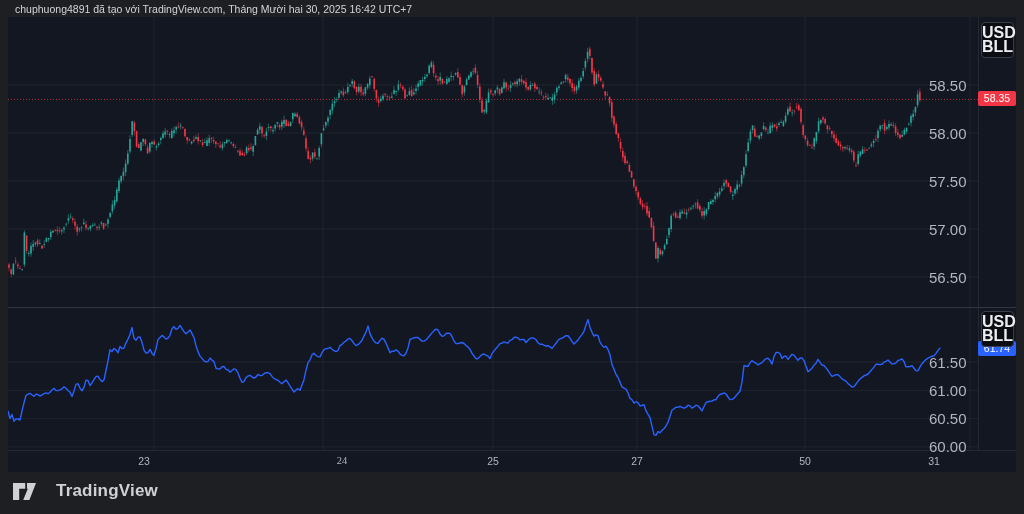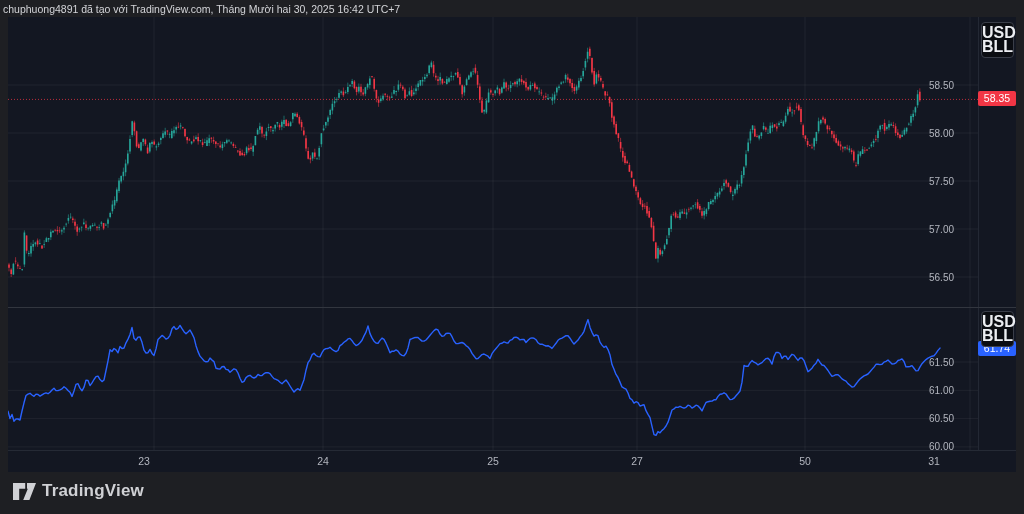--- a/index.html
+++ b/index.html
@@ -2,42 +2,42 @@
 <html><head>
 <meta charset="utf-8">
 <style>
   html,body{margin:0;padding:0}
   body{
     width:1024px;height:514px;position:relative;overflow:hidden;
     background:#1e1f23;
     font-family:"Liberation Sans","DejaVu Sans",sans-serif;
     -webkit-font-smoothing:antialiased;
   }
-  .attr{position:absolute;left:3px;top:3px;font-size:10.5px;color:#d3d4d8;white-space:nowrap}
+  .attr{position:absolute;left:15px;top:3px;font-size:10.5px;color:#d3d4d8;white-space:nowrap}
   .panel{position:absolute;left:8px;top:17px;width:1008px;height:455px;background:#131722}
   #plot{position:absolute;left:0;top:0;display:block}
   .sep-pane{position:absolute;left:0;top:290px;width:1008px;height:1px;background:#32363f;z-index:2}
   .sep-time{position:absolute;left:0;top:433px;width:1008px;height:1px;background:#252a35}
   .sep-axis{position:absolute;left:970px;top:0;width:1px;height:433px;background:#232834}
   .legend{position:absolute;font-size:11px;color:#d8dade;white-space:nowrap;z-index:4}
   .legend .sep{color:#787b86;margin:0 4px}
   .legend .k{margin-left:8px;color:#d8dade}
   .legend .red{color:#f23645}
   .legend .blue{color:#4580e0}
   .legend .gap{margin-left:9px}
-  .ylbl{position:absolute;left:921px;transform:translateY(-50%);font-size:10px;color:#b2b5be;z-index:1}
+  .ylbl{position:absolute;left:921px;transform:translateY(-50%);font-size:15px;color:#b2b5be;z-index:1}
   .badge{position:absolute;left:970px;width:38px;height:15px;line-height:15px;text-align:center;
          font-size:10.5px;color:#fff;border-radius:2px;z-index:2}
   .badge-red{background:#f23645}
   .badge-blue{background:#2962ff;top:324px}
   .unit{position:absolute;left:973px;width:31px;background:#0b0d12;border:1px solid #3a3e49;
         border-radius:4px;color:#eceef2;font-weight:bold;font-size:16px;text-align:center;
         padding:3px 0;line-height:14px;z-index:5}
   .dlbl{position:absolute;top:438px;transform:translateX(-50%);font-size:10.5px;color:#b2b5be}
-  .brand{position:absolute;left:13px;top:479px;height:24px;display:flex;align-items:center;gap:6px;color:#d0d1d5;z-index:2}
+  .brand{position:absolute;left:13px;top:479px;height:24px;display:flex;align-items:center;gap:20px;color:#d0d1d5;z-index:2}
   .brand .brand-text{font-size:17px;font-weight:bold;letter-spacing:.2px}
 </style>
 </head>
 <body>
 
 <div class="attr">chuphuong4891 đã tạo với TradingView.com, Tháng Mười hai 30, 2025 16:42 UTC+7</div>
 
 <div class="panel">
 
   <svg id="plot" width="970" height="433">
@@ -73,21 +73,21 @@
   <div class="unit" style="top:5px">
     <div>USD</div>
     <div>BLL</div>
   </div>
   <div class="unit" style="top:294px">
     <div>USD</div>
     <div>BLL</div>
   </div>
 
   <span class="dlbl" style="left: 136px;">23</span>
-  <span class="dlbl" style="left: 315px;">24</span>
+  <span class="dlbl" style="left: 334px; font-family: Liberation Serif, serif;">24</span>
   <span class="dlbl" style="left: 485px;">25</span>
   <span class="dlbl" style="left: 629px;">27</span>
   <span class="dlbl" style="left: 797px;">50</span>
   <span class="dlbl" style="left: 926px;">31</span>
 </div>
 
 <div class="brand">
   <svg width="23" height="17" viewBox="0 0 23 17">
     <path d="M0,0 h12.2 v5.7 h-6 v11.3 h-6.2 z" fill="#d0d1d5"></path>
     <path d="M14,0 h9 l-6.6,17 h-6.2 l4.6,-11.3 h-0.8 z" fill="#d0d1d5"></path>

